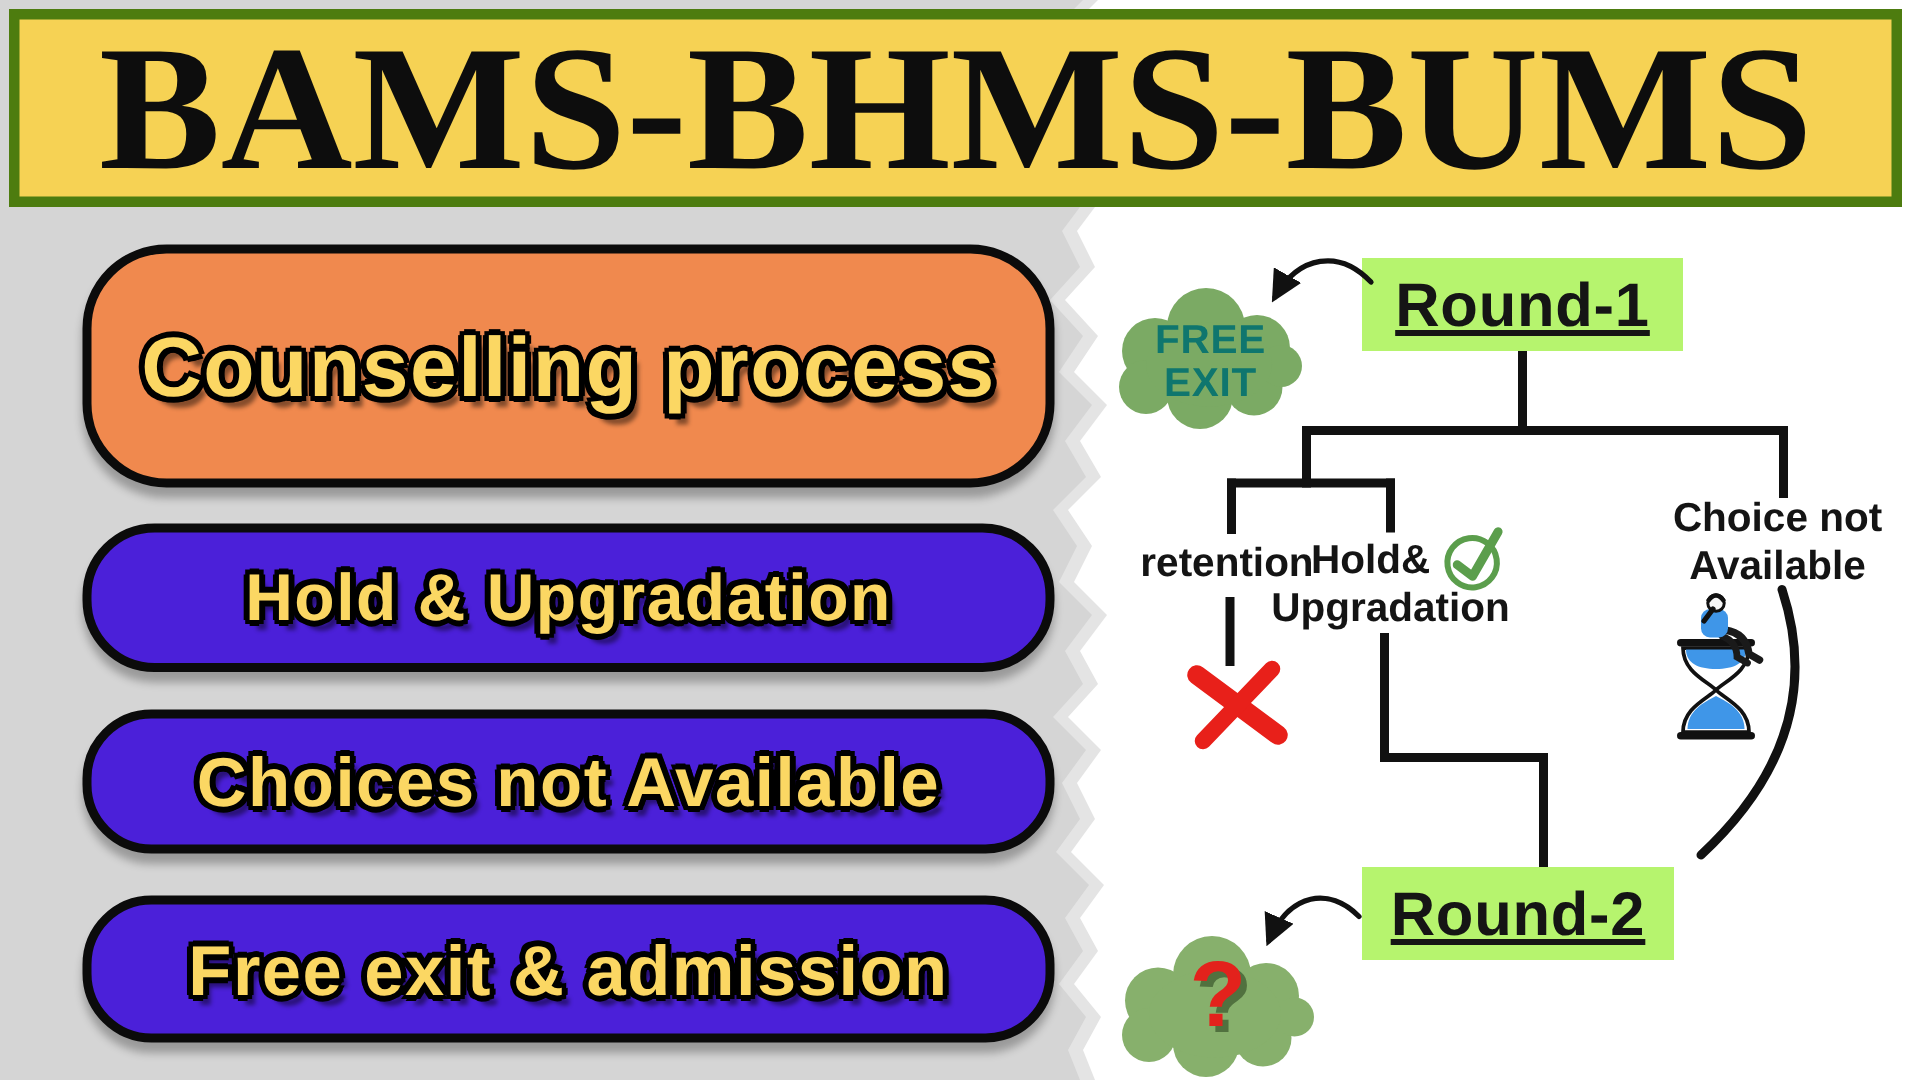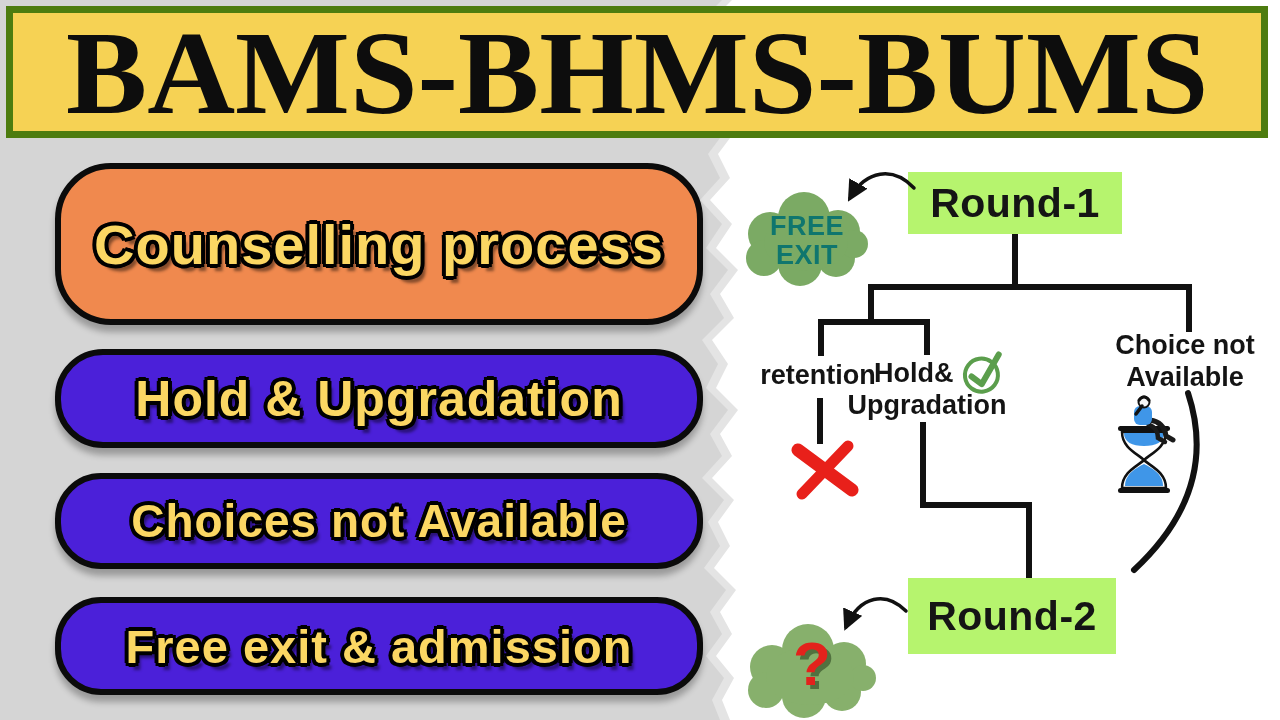--- a/index.html
+++ b/index.html
@@ -31,34 +31,34 @@
   .pill-label{
     color:#FBD763;font-weight:700;white-space:nowrap;letter-spacing:1px;
     text-shadow:
       -3px -3px 0 #000, 3px -3px 0 #000, -3px 3px 0 #000, 3px 3px 0 #000,
       -4px 0 0 #000, 4px 0 0 #000, 0 -4px 0 #000, 0 4px 0 #000,
       5px 7px 3px rgba(0,0,0,0.45);
   }
   .pill-1{top:163px;height:150px;background:#F0894E;border-radius:56px;}
   .pill-1 .pill-label{font-size:56px;}
   .pill-2{top:349px;height:87px;background:#4B20D9;border-radius:48px;}
-  .pill-2 .pill-label{font-size:50px;}
+  .pill-2 .pill-label{font-size:44px;}
   .pill-3{top:473px;height:84px;background:#4B20D9;border-radius:46px;}
   .pill-3 .pill-label{font-size:46px;}
   .pill-4{top:597px;height:86px;background:#4B20D9;border-radius:46px;}
   .pill-4 .pill-label{font-size:47px;text-align:center;}
 
   
   .flow{position:absolute;left:0;top:0;width:1280px;height:720px;z-index:3;}
   .node{
     position:absolute;background:#B6F46E;display:flex;align-items:center;justify-content:center;
-    color:#151515;font-weight:700;font-size:41px;letter-spacing:0.5px;
+    color:#151515;font-weight:700;font-size:41px;letter-spacing:0.5px;text-decoration:underline;
   }
   .node-r1{left:908px;top:172px;width:214px;height:62px;}
-  .node-r2{left:908px;top:578px;width:208px;height:76px;}
+  .node-r2{left:908px;top:578px;width:208px;height:62px;}
   .cline{position:absolute;background:#111111;}
   .flabel{position:absolute;color:#141414;font-weight:600;font-size:27px;text-align:center;line-height:1.18;}
   .lbl-retention{left:748px;top:360px;width:140px;}
   .lbl-hold{left:874px;top:358px;width:100px;text-align:left;}
   .lbl-upgradation{left:843px;top:390px;width:168px;}
   .lbl-choice{left:1102px;top:330px;width:166px;}
   .cloud-text{
     position:absolute;text-align:center;color:#0f766e;font-weight:800;
     font-size:27px;line-height:1.08;letter-spacing:0.5px;z-index:4;
   }

